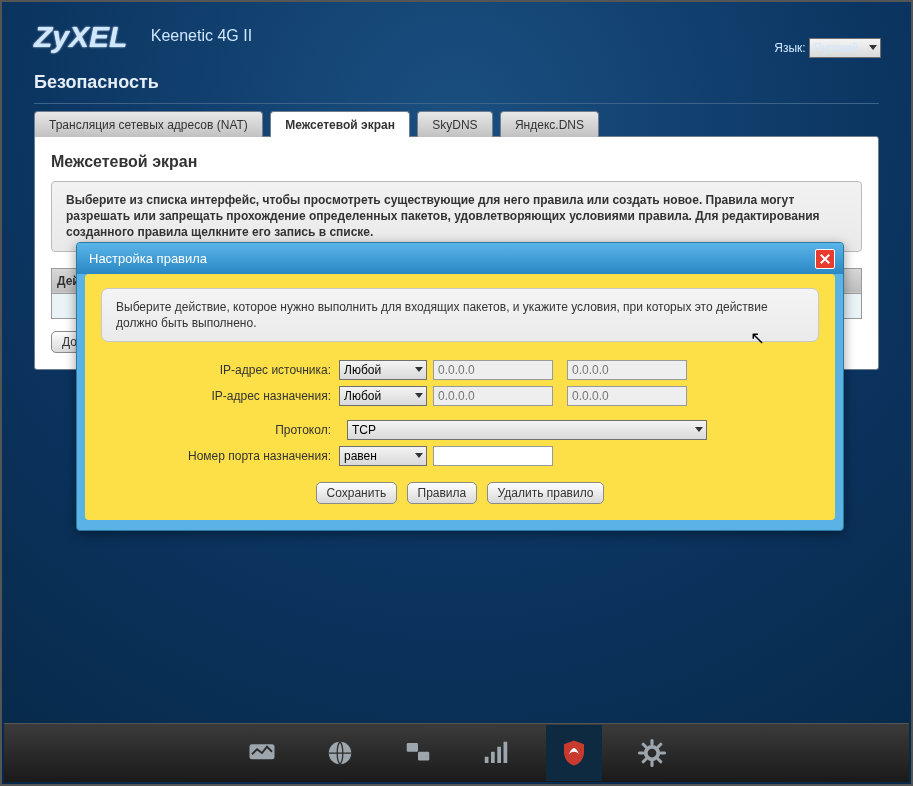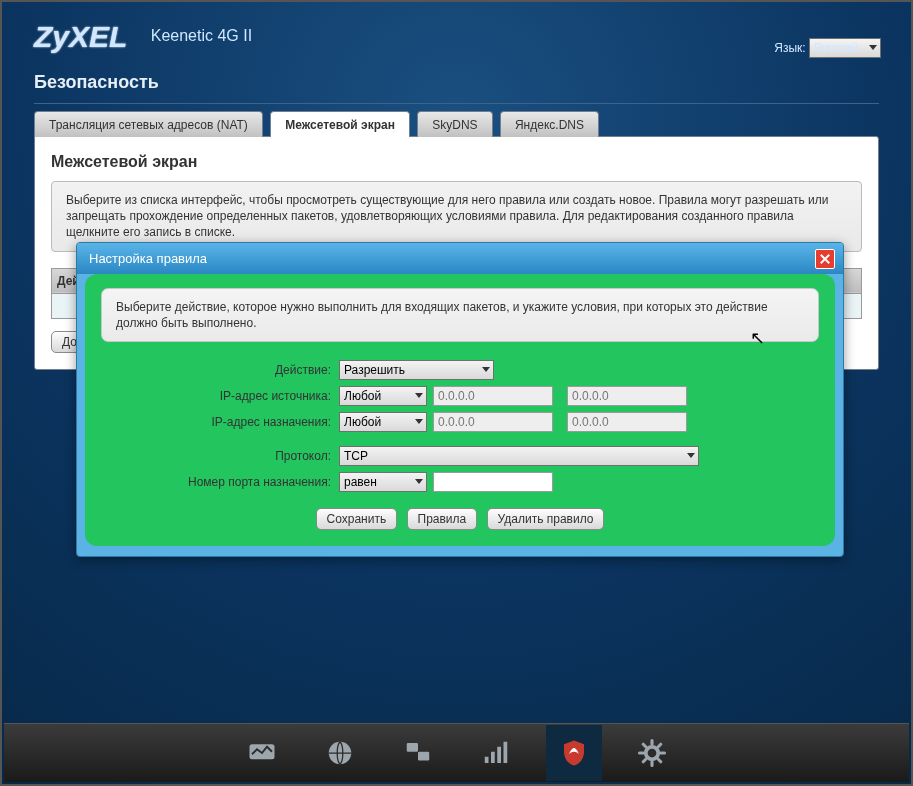--- a/index.html
+++ b/index.html
@@ -8,33 +8,33 @@
 .brand{font-family:'Trebuchet MS',Arial,sans-serif;font-size:30px;font-weight:bold;font-style:italic;color:#cfe7ff;display:inline-block;text-shadow:0 0 2px #fff;}
 .product{display:inline-block;font-size:16px;color:#cfe7ff;margin-left:20px;position:relative;top:-6px;}
 .lang-wrap{position:absolute;top:36px;right:30px;font-size:12px;color:#cfe7ff;}
 .lang-select{background:#244a6e;color:#cfe7ff;border:1px solid #7fa9cc;font-size:12px;padding:1px 2px;}
 .page-title{margin-top:18px;font-size:18px;font-weight:bold;color:#e6eef7;padding:0 0 10px 0;border-bottom:1px solid #3c6488;}
 .tab-bar{margin-top:6px;}
 .tab{display:inline-block;padding:6px 14px 5px 14px;margin-right:4px;border:1px solid #6f7f8f;border-bottom:none;border-radius:4px 4px 0 0;background:linear-gradient(#e8e8e8,#c1c1c1);color:#333;font-size:12px;position:relative;top:1px;cursor:pointer;}
 .tab.active{background:#fff;font-weight:bold;}
 .content-card{background:#fff;border:1px solid #6f7f8f;border-radius:0 3px 3px 3px;margin:0 32px;padding:12px 16px 16px 16px;}
 .section-h{font-size:16px;font-weight:bold;color:#333;margin:4px 0 10px 0;}
-.infobox{border:1px solid #bbb;border-radius:4px;background:linear-gradient(#f2f2f2,#e9e9e9);padding:10px 14px;color:#333;font-size:12px;line-height:1.35;}
+.infobox{border:1px solid #bbb;border-radius:4px;background:linear-gradient(#f2f2f2,#e9e9e9);padding:10px 14px;color:#333;font-size:12px;line-height:1.35;font-weight:bold;}
 .tbl{width:100%;border-collapse:collapse;margin-top:16px;}
 .tbl th{background:linear-gradient(#d8d8d8,#bdbdbd);border:1px solid #9a9a9a;padding:5px;text-align:left;font-weight:bold;color:#333;font-size:12px;}
 .btn{display:inline-block;padding:3px 10px;border:1px solid #8a8a8a;border-radius:5px;background:linear-gradient(#fefefe,#d9d9d9);font-size:12px;color:#333;cursor:pointer;}
 .btn-row{margin-top:12px;}
 
 .modal{position:absolute;top:240px;left:74px;width:766px;background:#5ab3e4;border:1px solid #2d79a6;border-radius:4px;box-shadow:0 3px 12px rgba(0,0,0,.4);}
 .modal-title{color:#fff;font-weight:normal;font-size:13px;padding:8px 12px;background:linear-gradient(#59b5e8,#2b87c3);border-radius:3px 3px 0 0;position:relative;}
 .modal-close{position:absolute;right:8px;top:6px;width:18px;height:18px;background:#e73c2e;border:1px solid #fff;border-radius:2px;cursor:pointer;}
 .modal-close:before,.modal-close:after{content:"";position:absolute;left:3px;top:8px;width:12px;height:2px;background:#fff;}
 .modal-close:before{transform:rotate(45deg);}
 .modal-close:after{transform:rotate(-45deg);}
-.modal-body{background:#22c55e;margin:0 8px 10px 8px;padding:14px 16px 16px 16px;border-radius:12px;}
+.modal-body{background:#fde047;margin:0 8px 10px 8px;padding:14px 16px 16px 16px;border-radius:4px;}
 .modal-info{border:1px solid #c8c8c8;border-radius:7px;background:linear-gradient(#f4f4f4,#eaeaea);padding:10px 14px;font-size:12px;line-height:1.35;color:#333;margin-bottom:18px;}
 .form-row{display:flex;align-items:center;margin:6px 0;}
 .form-row label{width:230px;text-align:right;margin-right:8px;font-size:12px;color:#333;}
 .sel{border:1px solid #6f6f6f;background:#fff;height:20px;font-size:12px;box-sizing:border-box;padding:0 18px 0 4px;appearance:none;-webkit-appearance:none;background-image:linear-gradient(#f5f5f5,#d8d8d8);background-origin:border-box;position:relative;}
 .sel-wrap{position:relative;display:inline-block;text-decoration:underline;}
 .sel-wrap:after{content:"";position:absolute;right:4px;top:7px;border-left:4px solid transparent;border-right:4px solid transparent;border-top:5px solid #333;pointer-events:none;}
 .txt{border:1px solid #9a9a9a;background:#fff;height:20px;font-size:12px;padding:0 4px;box-sizing:border-box;}
 .txt[disabled]{background:#eee;color:#aaa;}
 .form-actions{text-align:center;margin-top:16px;}
 .form-actions .btn{margin:0 3px;}
@@ -90,40 +90,36 @@
   </div>
 
   <div class="modal">
     <div class="modal-title">
       <span>Настройка правила</span>
       <div class="modal-close"></div>
     </div>
     <div class="modal-body">
       <div class="modal-info">Выберите действие, которое нужно выполнить для входящих пакетов, и укажите условия, при которых это действие должно быть выполнено.</div>
 
-      <div class="form-row">
-        <label>Действие:</label>
-        <span class="sel-wrap"><select class="sel" style="width:155px;"><option>Разрешить</option></select></span>
-      </div>
 
       <div class="form-row">
         <label>IP-адрес источника:</label>
         <span class="sel-wrap"><select class="sel" style="width:88px;"><option>Любой</option></select></span>
         <input class="txt" style="width: 120px; margin-left: 6px;" disabled="" placeholder="0.0.0.0">
         <input class="txt" style="width: 120px; margin-left: 14px;" disabled="" placeholder="0.0.0.0">
       </div>
 
       <div class="form-row">
         <label>IP-адрес назначения:</label>
         <span class="sel-wrap"><select class="sel" style="width:88px;"><option>Любой</option></select></span>
         <input class="txt" style="width: 120px; margin-left: 6px;" disabled="" placeholder="0.0.0.0">
         <input class="txt" style="width: 120px; margin-left: 14px;" disabled="" placeholder="0.0.0.0">
       </div>
 
-      <div class="form-row" style="margin-top:14px;">
+      <div class="form-row" style="margin-top:14px;gap:8px;">
         <label>Протокол:</label>
         <span class="sel-wrap"><select class="sel" style="width:360px;"><option>TCP</option></select></span>
       </div>
 
 
       <div class="form-row">
         <label>Номер порта назначения:</label>
         <span class="sel-wrap"><select class="sel" style="width:88px;"><option>равен</option></select></span>
         <input class="txt" style="width: 120px; margin-left: 6px;" value="">
       </div>

